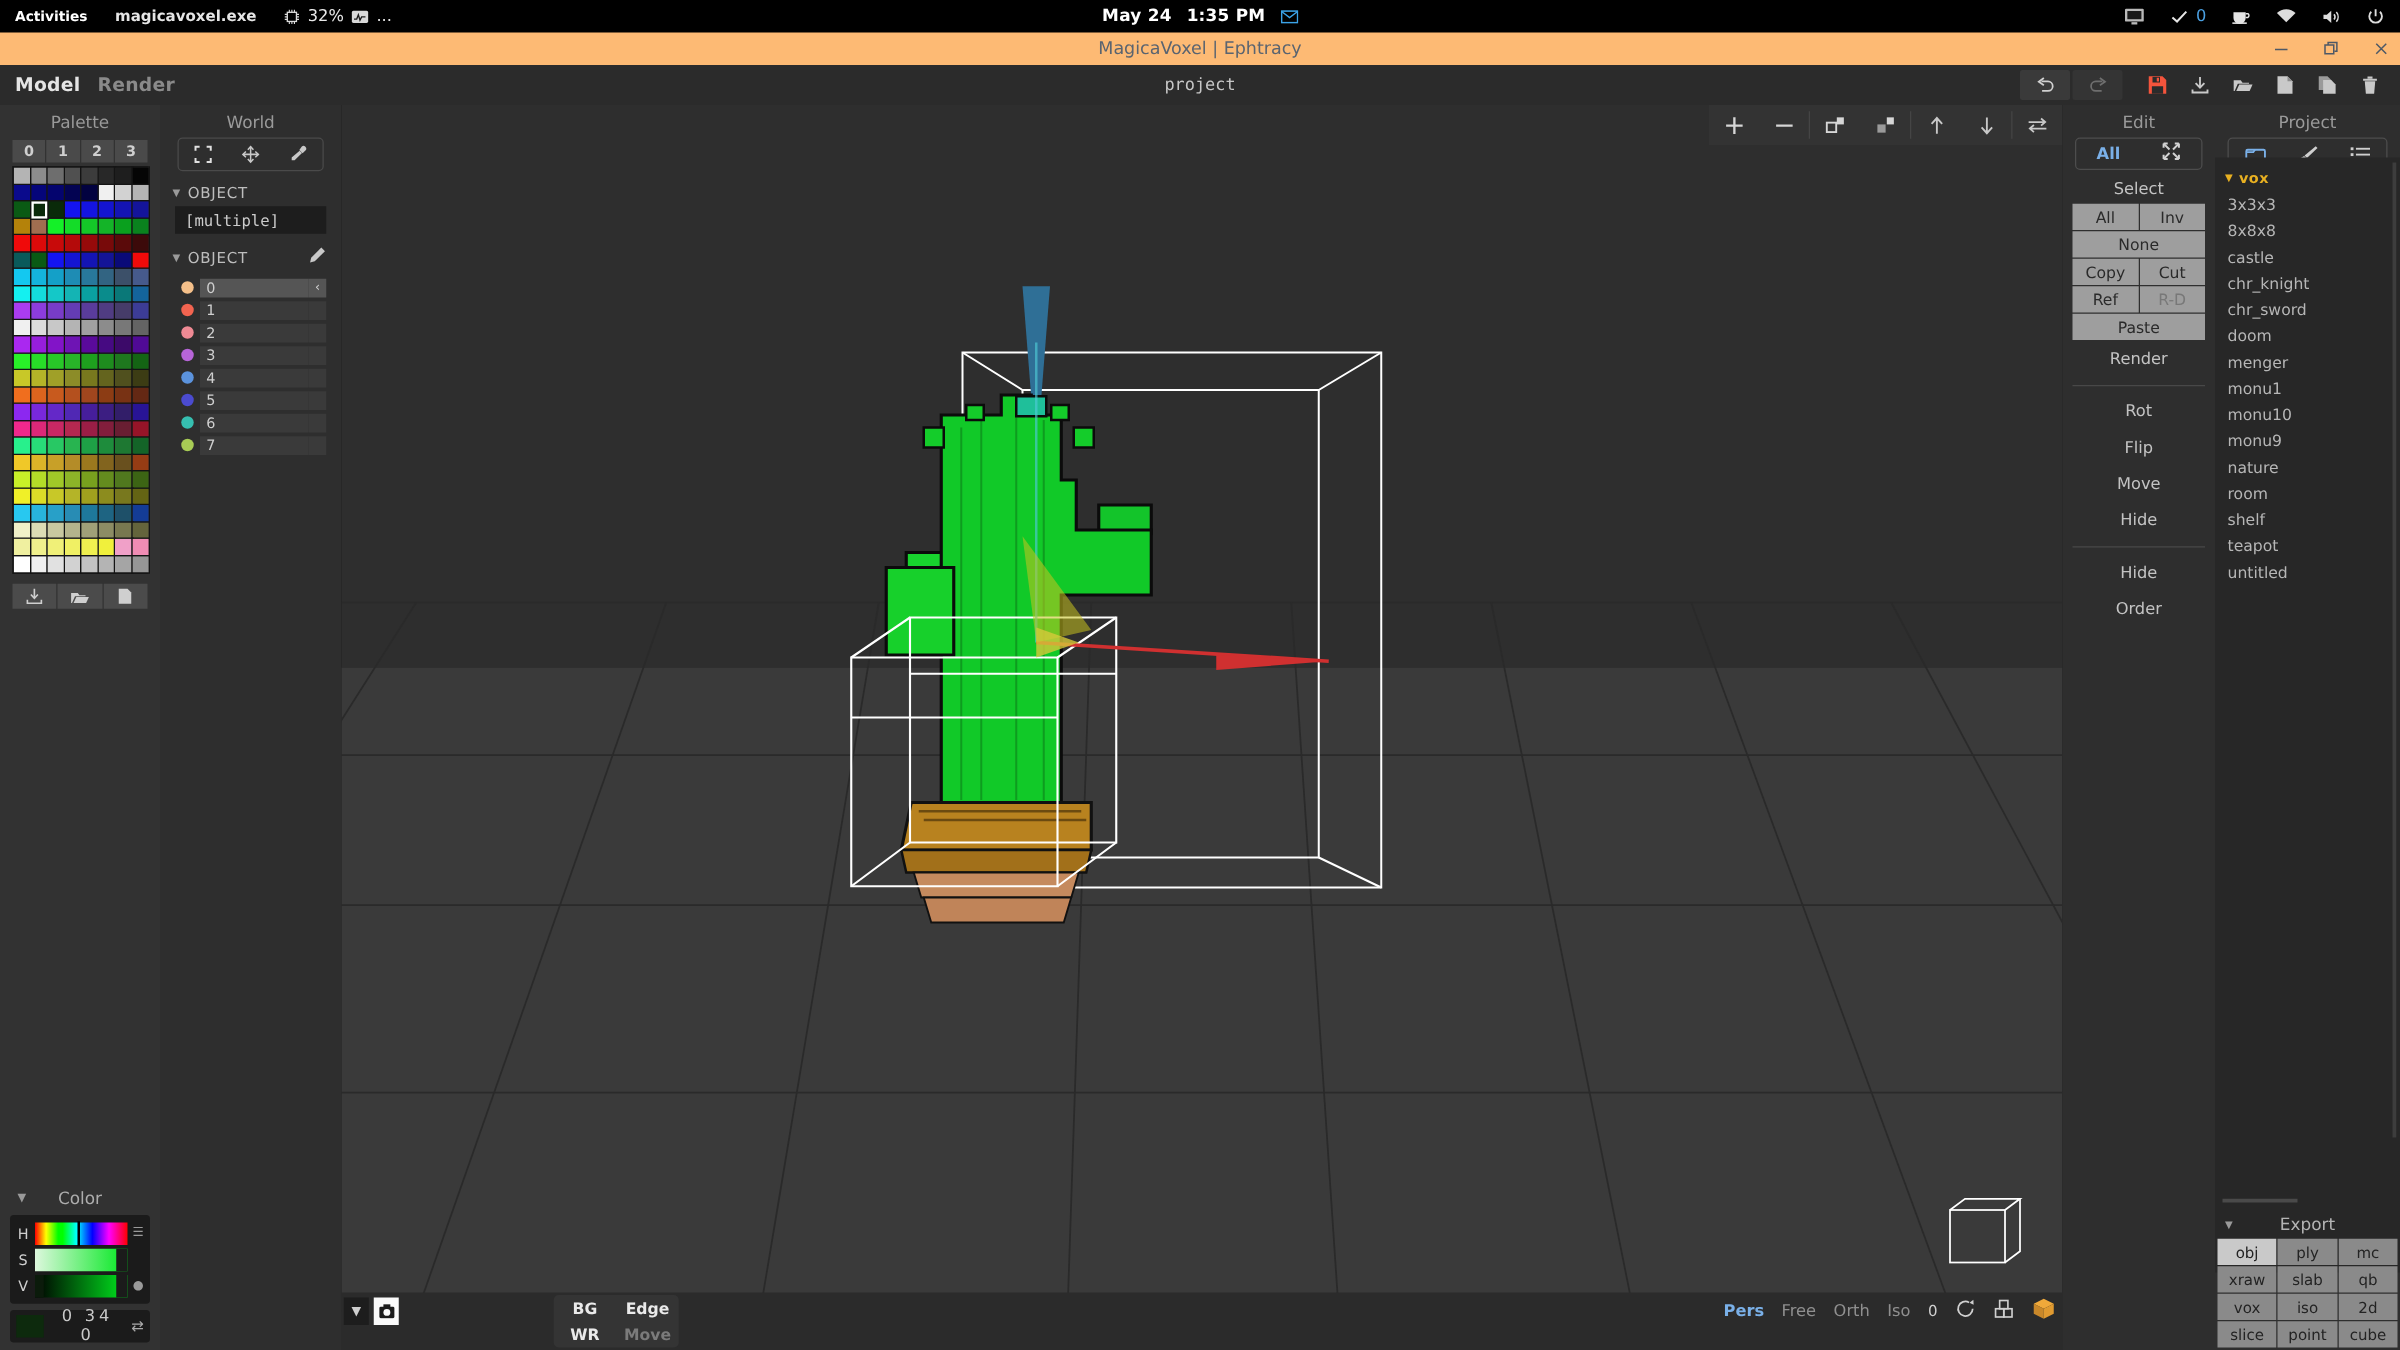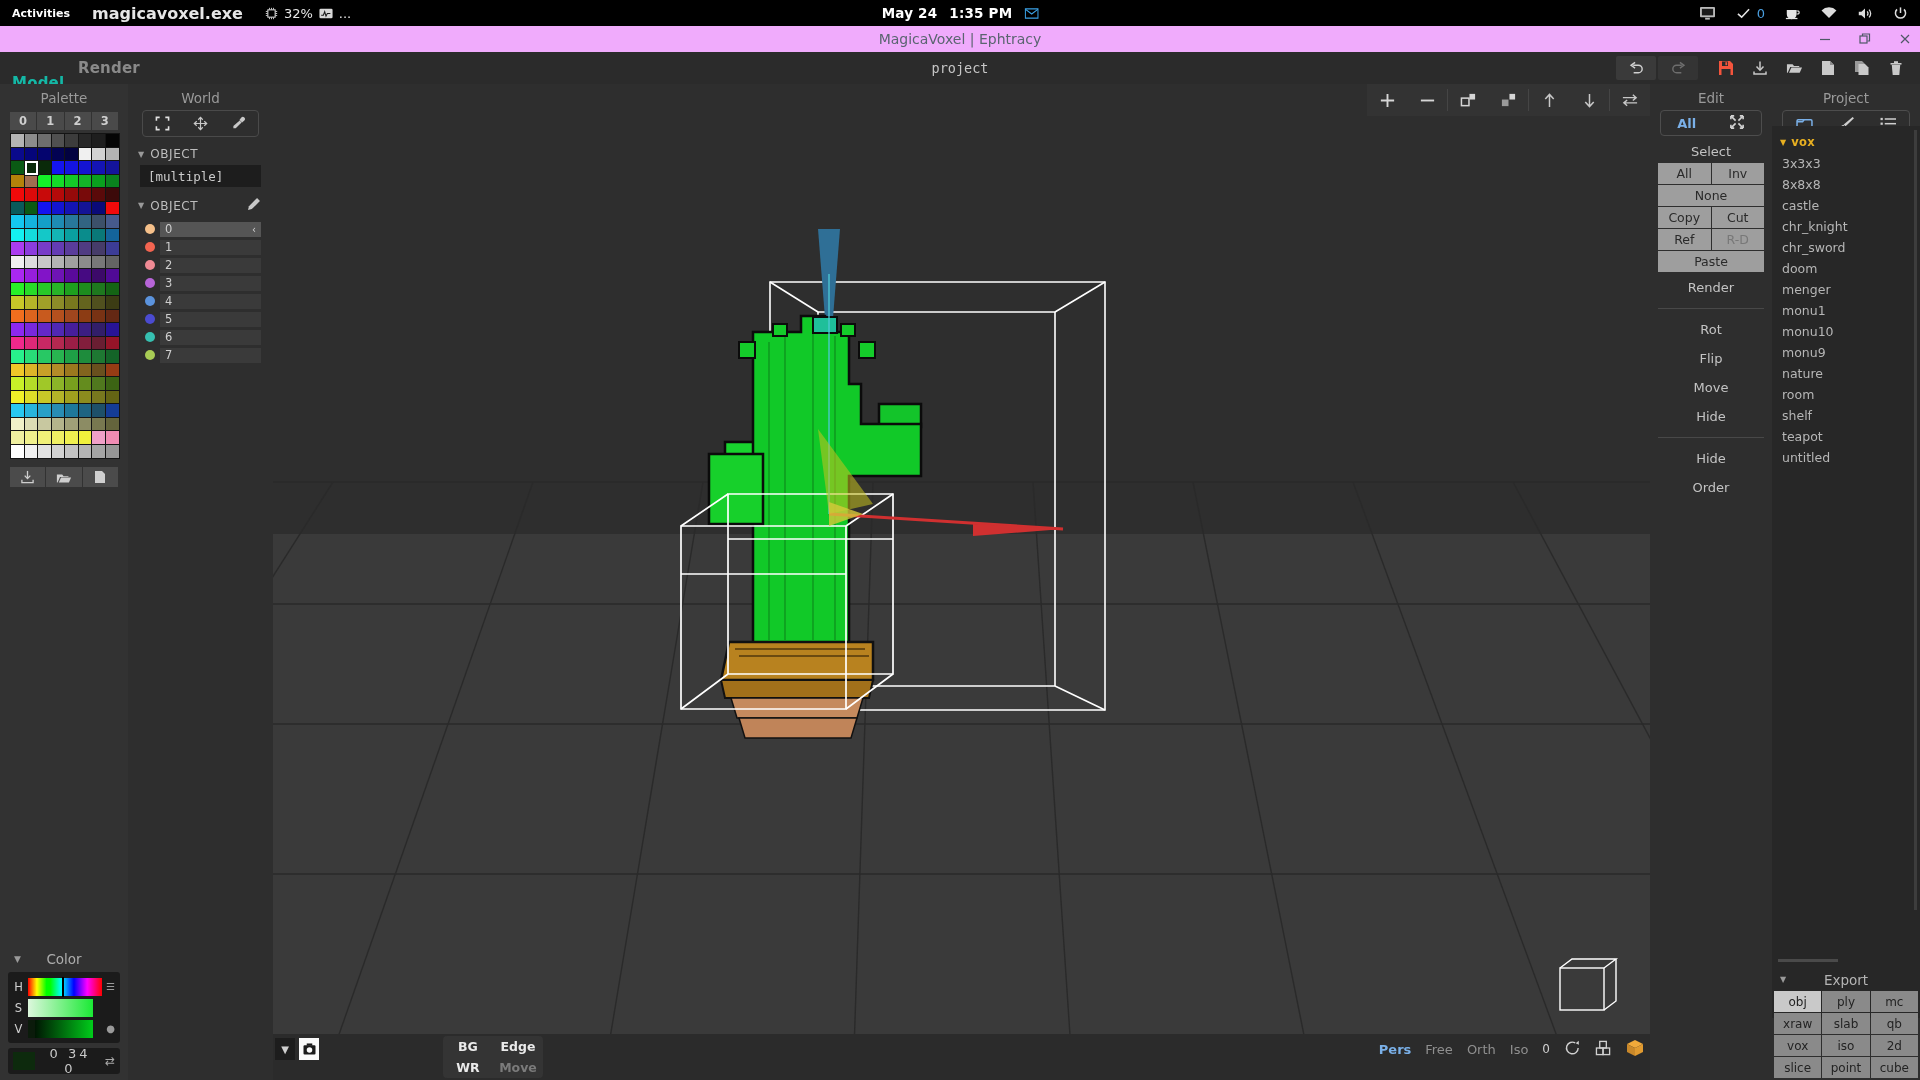--- a/index.html
+++ b/index.html
@@ -11,58 +11,58 @@
   }
   .app { position: relative; width: 1920px; height: 1080px; }
 
   
   .gnome-bar {
     position: absolute; top: 0; left: 0; width: 1920px; height: 26px;
     background: #000; color: #d8d8d8; font-size: 13px;
   }
   .gnome-left { position: absolute; left: 0; top: 0; height: 26px; display: flex; align-items: center; gap: 22px; padding-left: 12px; }
   .gnome-left .activities { font-weight: 600; color: #fff; font-size: 11px; }
-  .gnome-left .appname { color: #e6e6e6; font-size: 16px; font-weight: 600; }
+  .gnome-left .appname { color: #e6e6e6; font-size: 12px; font-weight: 600; }
   .gnome-cpu { display: flex; align-items: center; gap: 6px; color: #e8e8e8; font-size: 13px; }
   .gnome-center {
     position: absolute; left: 50%; transform: translateX(-50%); top: 0; height: 26px;
     display: flex; align-items: center; gap: 12px; font-size: 13.5px; color: #ffffff; font-weight: 600;
   }
   .gnome-center .dt { letter-spacing: .2px; }
   .gnome-right {
     position: absolute; right: 12px; top: 0; height: 26px;
     display: flex; align-items: center; gap: 20px; color: #e2e2e2;
   }
   .gnome-right .tray-count { color: #4a9fe0; font-size: 13px; }
   .ic { display: inline-flex; align-items: center; justify-content: center; }
 
   
   .titlebar {
     position: absolute; top: 26px; left: 0; width: 1920px; height: 26px;
-    background: #f0abfc; display: flex; align-items: center; justify-content: center;
+    background: #fdba74; display: flex; align-items: center; justify-content: center;
   }
   .titlebar .ttl { font-size: 14px; color: #5a6470; font-family: "DejaVu Sans", sans-serif; }
   .win-ctrls { position: absolute; right: 8px; top: 0; height: 26px; display: flex; align-items: center; gap: 26px; }
   .win-ctrls span { color: #4e5866; display: inline-flex; }
 
   
   .mv {
     position: absolute; top: 52px; left: 0; width: 1920px; height: 1028px;
     background: #2b2b2b; color: #b4b4b4; font-size: 13px;
   }
 
   
   .mv-menu {
     position: absolute; top: 0; left: 0; width: 1920px; height: 32px;
     background: #2b2b2b;
   }
   .mv-menu .mitem {
     position: absolute; top: 7px; font-size: 15px; font-weight: 600; letter-spacing: .2px;
   }
-  .mv-menu .mitem.active { color: #14b8a6; left: 12px; margin-top: 15px; }
+  .mv-menu .mitem.active { color: #e5e5e5; left: 12px; }
   .mv-menu .mitem.idle { color: #8a8a8a; left: 78px; }
   .mv-menu .proj {
     position: absolute; top: 8px; left: 50%; transform: translateX(-50%);
     font-family: "DejaVu Sans Mono", monospace; font-size: 13.5px; color: #c6c6c6;
   }
   .toolicons {
     position: absolute; right: 8px; top: 3px; height: 26px; display: flex; align-items: center; gap: 2px;
   }
   .tbtn {
     width: 32px; height: 24px; display: flex; align-items: center; justify-content: center;

